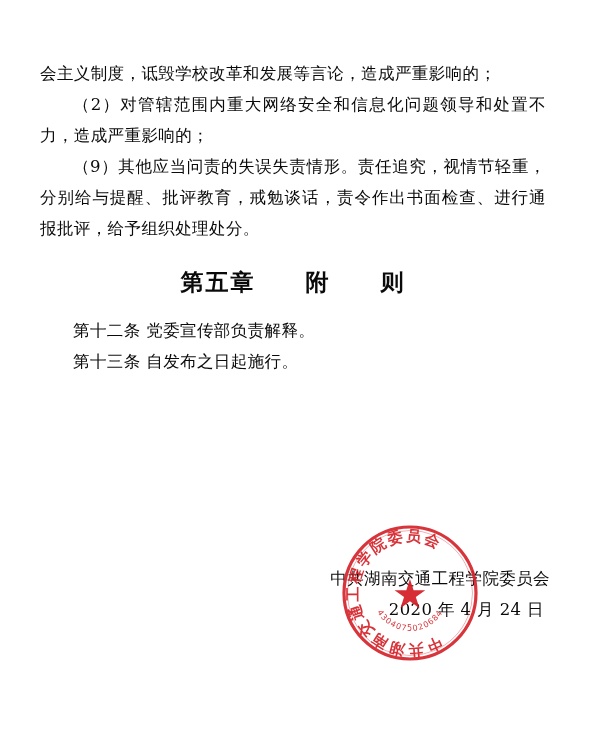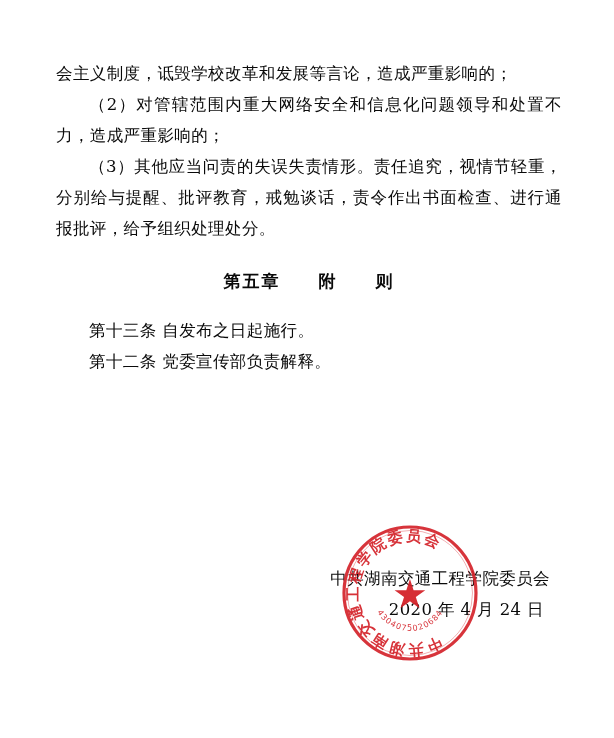--- a/index.html
+++ b/index.html
@@ -16,37 +16,37 @@
     overflow: hidden;
   }
   .page {
     position: relative;
     width: 614px;
     height: 738px;
     background: #ffffff;
   }
   .content {
     position: absolute;
-    left: 56px;
+    left: 40px;
     top: 58px;
     width: 506px;
   }
   .para {
     font-size: 16.5px;
     line-height: 31px;
     letter-spacing: 0.4px;
     text-align: justify;
     text-justify: inter-ideograph;
     margin: 0;
   }
   .indent {
     text-indent: 2em;
   }
   .chapter-title {
-    font-size: 17px;
+    font-size: 23px;
     font-weight: bold;
     text-align: center;
     line-height: 31px;
     margin: 0;
     letter-spacing: 2px;
   }
   .gap-chapter-top { height: 22px; }
   .gap-chapter-bottom { height: 18px; }
   .sig-block {
     position: absolute;
@@ -90,32 +90,32 @@
 <body>
 
 <div class="page">
 
   <div class="content">
 
     <p class="para">会主义制度，诋毁学校改革和发展等言论，造成严重影响的；</p>
 
     <p class="para indent">（2）对管辖范围内重大网络安全和信息化问题领导和处置不力，造成严重影响的；</p>
 
-    <p class="para indent">（3）其他应当问责的失误失责情形。责任追究，视情节轻重，分别给与提醒、批评教育，戒勉谈话，责令作出书面检查、进行通报批评，给予组织处理处分。</p>
+    <p class="para indent">（9）其他应当问责的失误失责情形。责任追究，视情节轻重，分别给与提醒、批评教育，戒勉谈话，责令作出书面检查、进行通报批评，给予组织处理处分。</p>
 
 
     <div class="gap-chapter-top"></div>
 
     <p class="chapter-title">第五章　　附　　则</p>
 
     <div class="gap-chapter-bottom"></div>
 
+    <p class="para indent">第十二条 党委宣传部负责解释。</p>
+
     <p class="para indent">第十三条 自发布之日起施行。</p>
-
-    <p class="para indent">第十二条 党委宣传部负责解释。</p>
 
   </div>
 
   <div class="sig-block">
     <div class="sig-line">中共湖南交通工程学院委员会</div>
     <div class="sig-line sig-date">2020 年 4 月 24 日</div>
   </div>
 
   <div class="seal">
     <svg width="142" height="142" viewBox="0 0 142 142" xmlns="http://www.w3.org/2000/svg">

